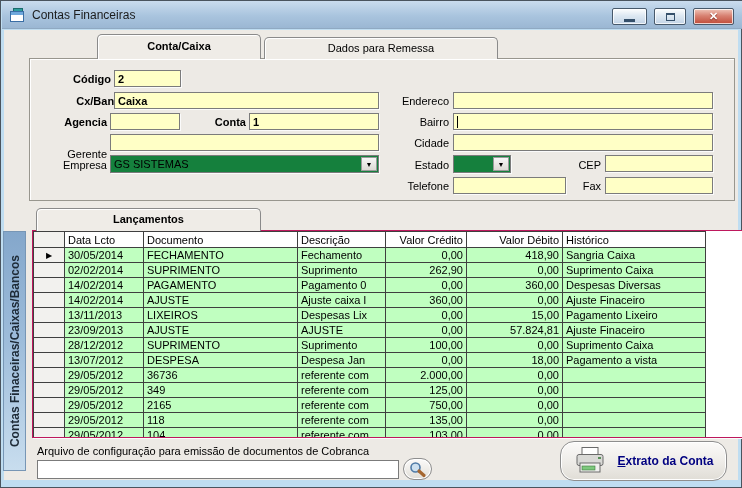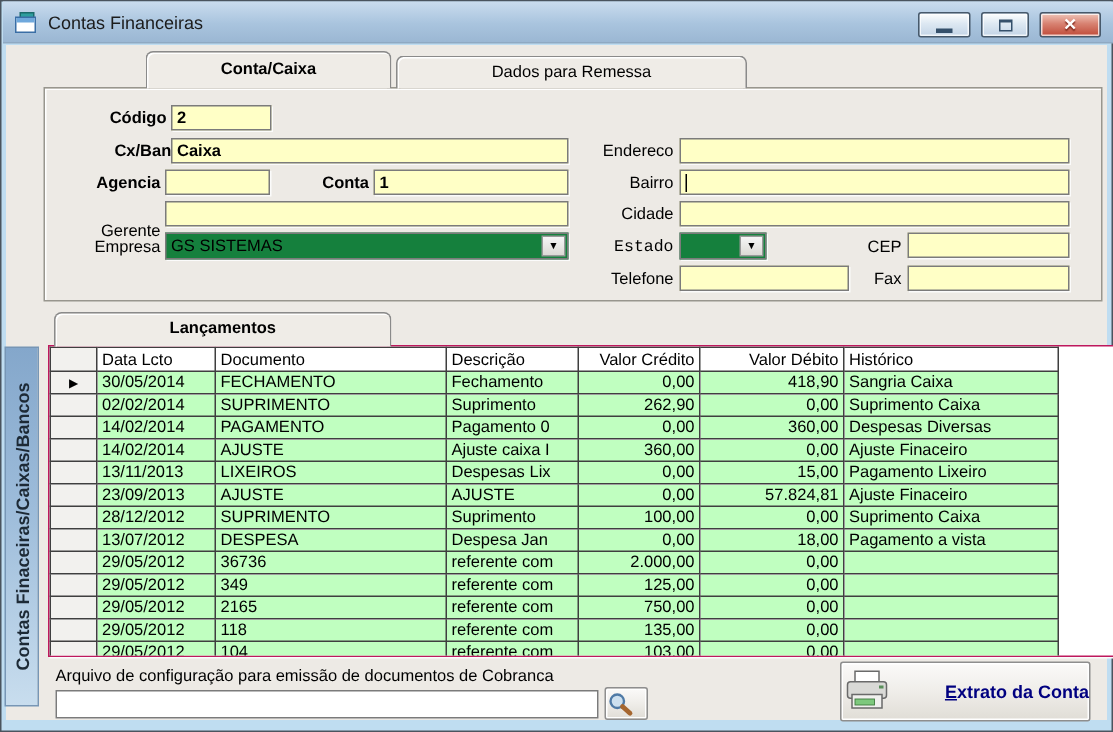--- a/index.html
+++ b/index.html
@@ -115,24 +115,24 @@
     white-space:nowrap; font-size:12px; font-weight:bold; color:#1d2a36;
   }
   
   .cfg-label { position:absolute; left:36px; top:444px; font-size:11px; color:#000; }
   .cfg-input {
     position:absolute; left:36px; top:459px; width:362px; height:19px;
     background:#fff; border:1px solid #7b7b7b; font-size:11px; padding:1px 3px;
     font-family:"Liberation Sans", sans-serif;
   }
   .btn {
-    position:absolute; border:1px solid #8e8e8e; border-radius:2px;
+    position:absolute; border:1px solid #8e8e8e; border-radius:14px;
     background:linear-gradient(#fbfaf9,#efede9 50%, #e0ddd6);
     box-shadow:inset 0 0 0 1px #fff; cursor:default;
-    display:flex; align-items:center; justify-content:space-between;
+    display:flex; align-items:center; justify-content:center;
   }
   .search-btn { left:402px; top:457px; width:29px; height:22px; }
   .extrato-btn { left:559px; top:440px; width:167px; height:40px; gap:10px; }
   .extrato-label { font-size:12px; font-weight:bold; color:#000080; }
   .extrato-label u { text-decoration:underline; }
 </style>
 </head>
 <body>
 
 <div class="window">
@@ -189,21 +189,21 @@
   <input class="field" style="left: 452px; top: 91px; width: 260px;" value="">
 
   <div class="flabel" style="left:370px; top:115px; width:78px;">Bairro</div>
   <div class="field" style="left:452px; top:112px; width:260px;">
       <span class="caret"></span>
     </div>
 
   <div class="flabel" style="left:370px; top:136px; width:78px;">Cidade</div>
   <input class="field" style="left: 452px; top: 133px; width: 260px;" value="">
 
-  <div class="flabel" style="left:370px; top:158px; width:78px;font-family:Liberation Mono, monospace;">Estado</div>
+  <div class="flabel" style="left:370px; top:158px; width:78px;">Estado</div>
   <div class="combo" style="left:452px; top:154px; width:58px;">
     <span class="cval"></span>
     <span class="carrow">▼</span>
   </div>
   <div class="flabel" style="left:545px; top:158px; width:55px;">CEP</div>
   <input class="field" style="left: 604px; top: 154px; width: 108px;" value="">
 
   <div class="flabel" style="left:370px; top:179px; width:78px;">Telefone</div>
   <input class="field" style="left: 452px; top: 176px; width: 113px;" value="">
   <div class="flabel" style="left:545px; top:179px; width:55px;">Fax</div>

